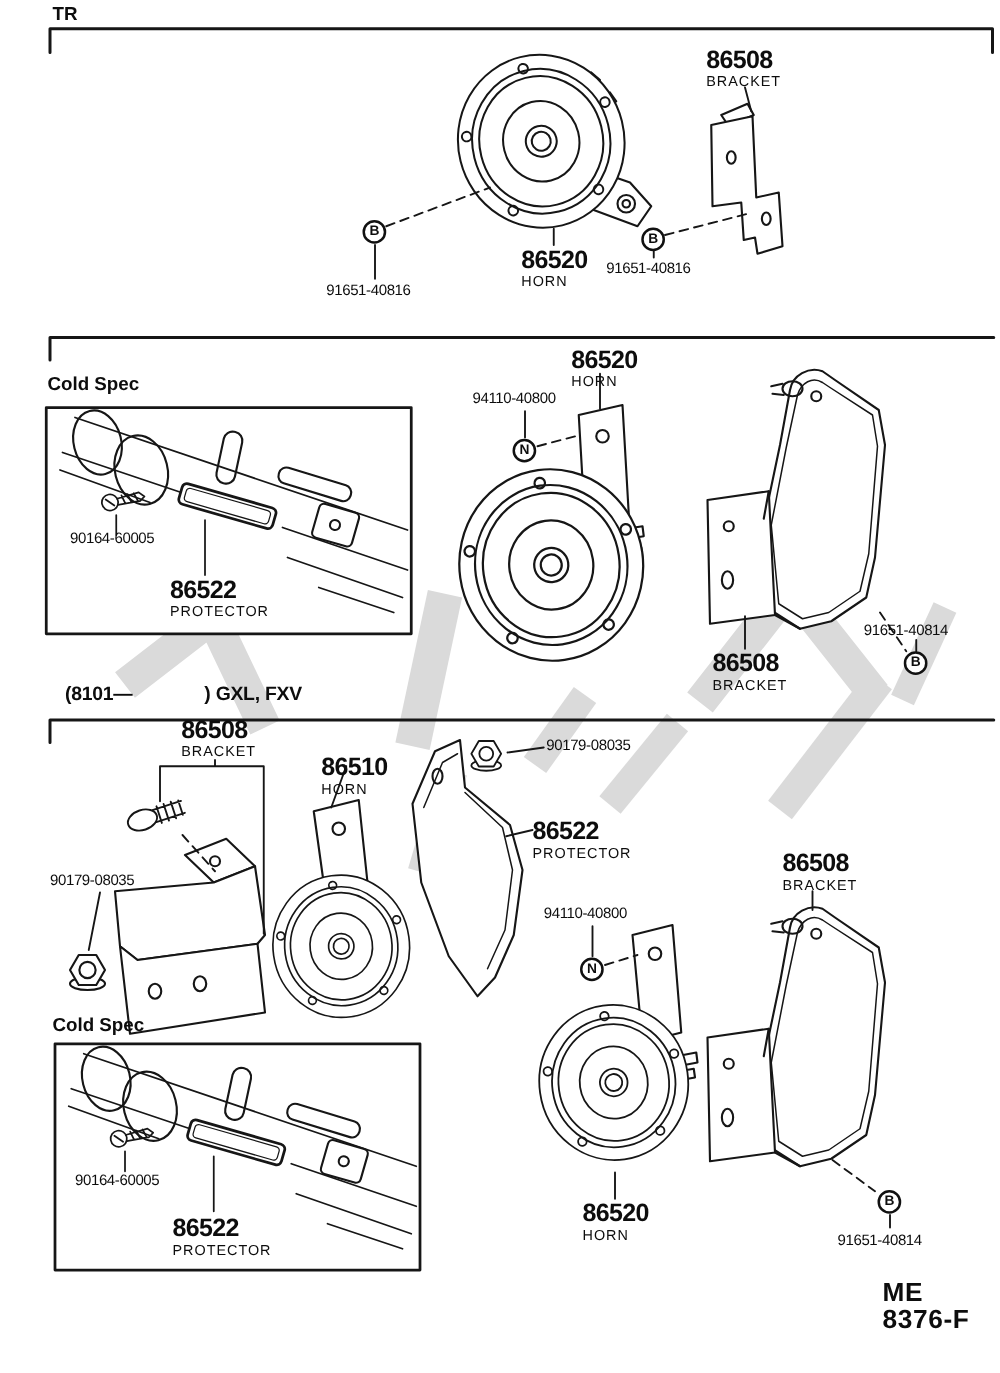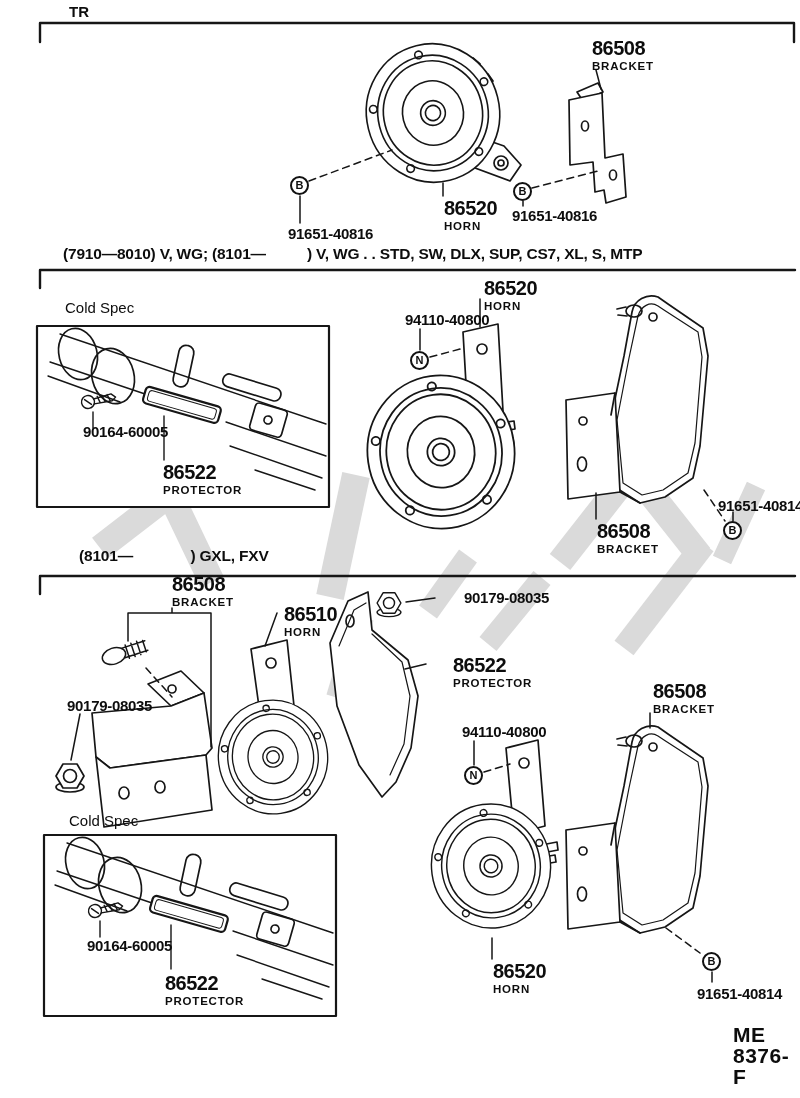--- a/index.html
+++ b/index.html
@@ -1,24 +1,24 @@
 <!DOCTYPE html>
 <html><head>
 <meta charset="utf-8">
 <style>
   html,body{margin:0;padding:0;background:#fff;}
   .page{position:relative;width:800px;height:1098px;background:#fff;overflow:hidden;
         font-family:"Liberation Sans",sans-serif;color:#0d0d0d;}
   svg.art{position:absolute;left:0;top:0;z-index:1;}
-  .lbl{position:absolute;z-index:3;margin-left:27px;}
+  .lbl{position:absolute;z-index:3;}
   .num{font-size:20px;font-weight:bold;letter-spacing:-0.5px;line-height:1;white-space:nowrap;}
-  .sub{font-size:11.5px;font-weight:bold;letter-spacing:0.8px;line-height:1;margin-top:3px;white-space:nowrap;}
-  .code{font-size:15px;font-weight:bold;letter-spacing:-0.3px;white-space:nowrap;line-height:1;}
+  .sub{font-size:11.5px;font-weight:normal;letter-spacing:0.8px;line-height:1;margin-top:3px;white-space:nowrap;}
+  .code{font-size:12px;font-weight:normal;letter-spacing:-0.3px;white-space:nowrap;line-height:1;}
   .model{font-size:15.5px;font-weight:bold;letter-spacing:-0.2px;white-space:pre;line-height:1;}
-  .title{font-size:15px;font-weight:normal;line-height:1;text-align:center;}
+  .title{font-size:15px;font-weight:bold;line-height:1;text-align:center;}
   .tag{font-size:15px;font-weight:bold;line-height:1;}
   .doccode{font-size:21px;font-weight:bold;letter-spacing:0.5px;line-height:1;}
   .sym{position:absolute;z-index:3;width:15px;height:15px;border:2px solid #111;border-radius:50%;
        font-size:11px;font-weight:bold;text-align:center;line-height:15px;background:#fff;}
 </style>
 </head>
 <body>
 
 <div class="page">
 
@@ -181,21 +181,20 @@
 </div>
 <div class="lbl" style="left:417px;top:198px">
   <div class="num">86520</div>
   <div class="sub">HORN</div>
 </div>
 <div class="lbl code" style="left:261px;top:226px">91651-40816</div>
 <div class="lbl code" style="left:485px;top:208px">91651-40816</div>
 <div class="sym" style="left:290px;top:176px">B</div>
 <div class="sym" style="left:513px;top:182px">B</div>
 
-<div class="lbl model" style="left:36px;top:246px">(7910—8010) V, WG; (8101—          ) V, WG . . STD, SW, DLX, SUP, CS7, XL, S, MTP</div>
 <div class="lbl title" style="left:38px;top:300px">Cold Spec</div>
 <div class="lbl code" style="left:56px;top:424px">90164-60005</div>
 <div class="lbl" style="left:136px;top:462px">
   <div class="num">86522</div>
   <div class="sub">PROTECTOR</div>
 </div>
 <div class="lbl" style="left:457px;top:278px">
   <div class="num">86520</div>
   <div class="sub">HORN</div>
 </div>

